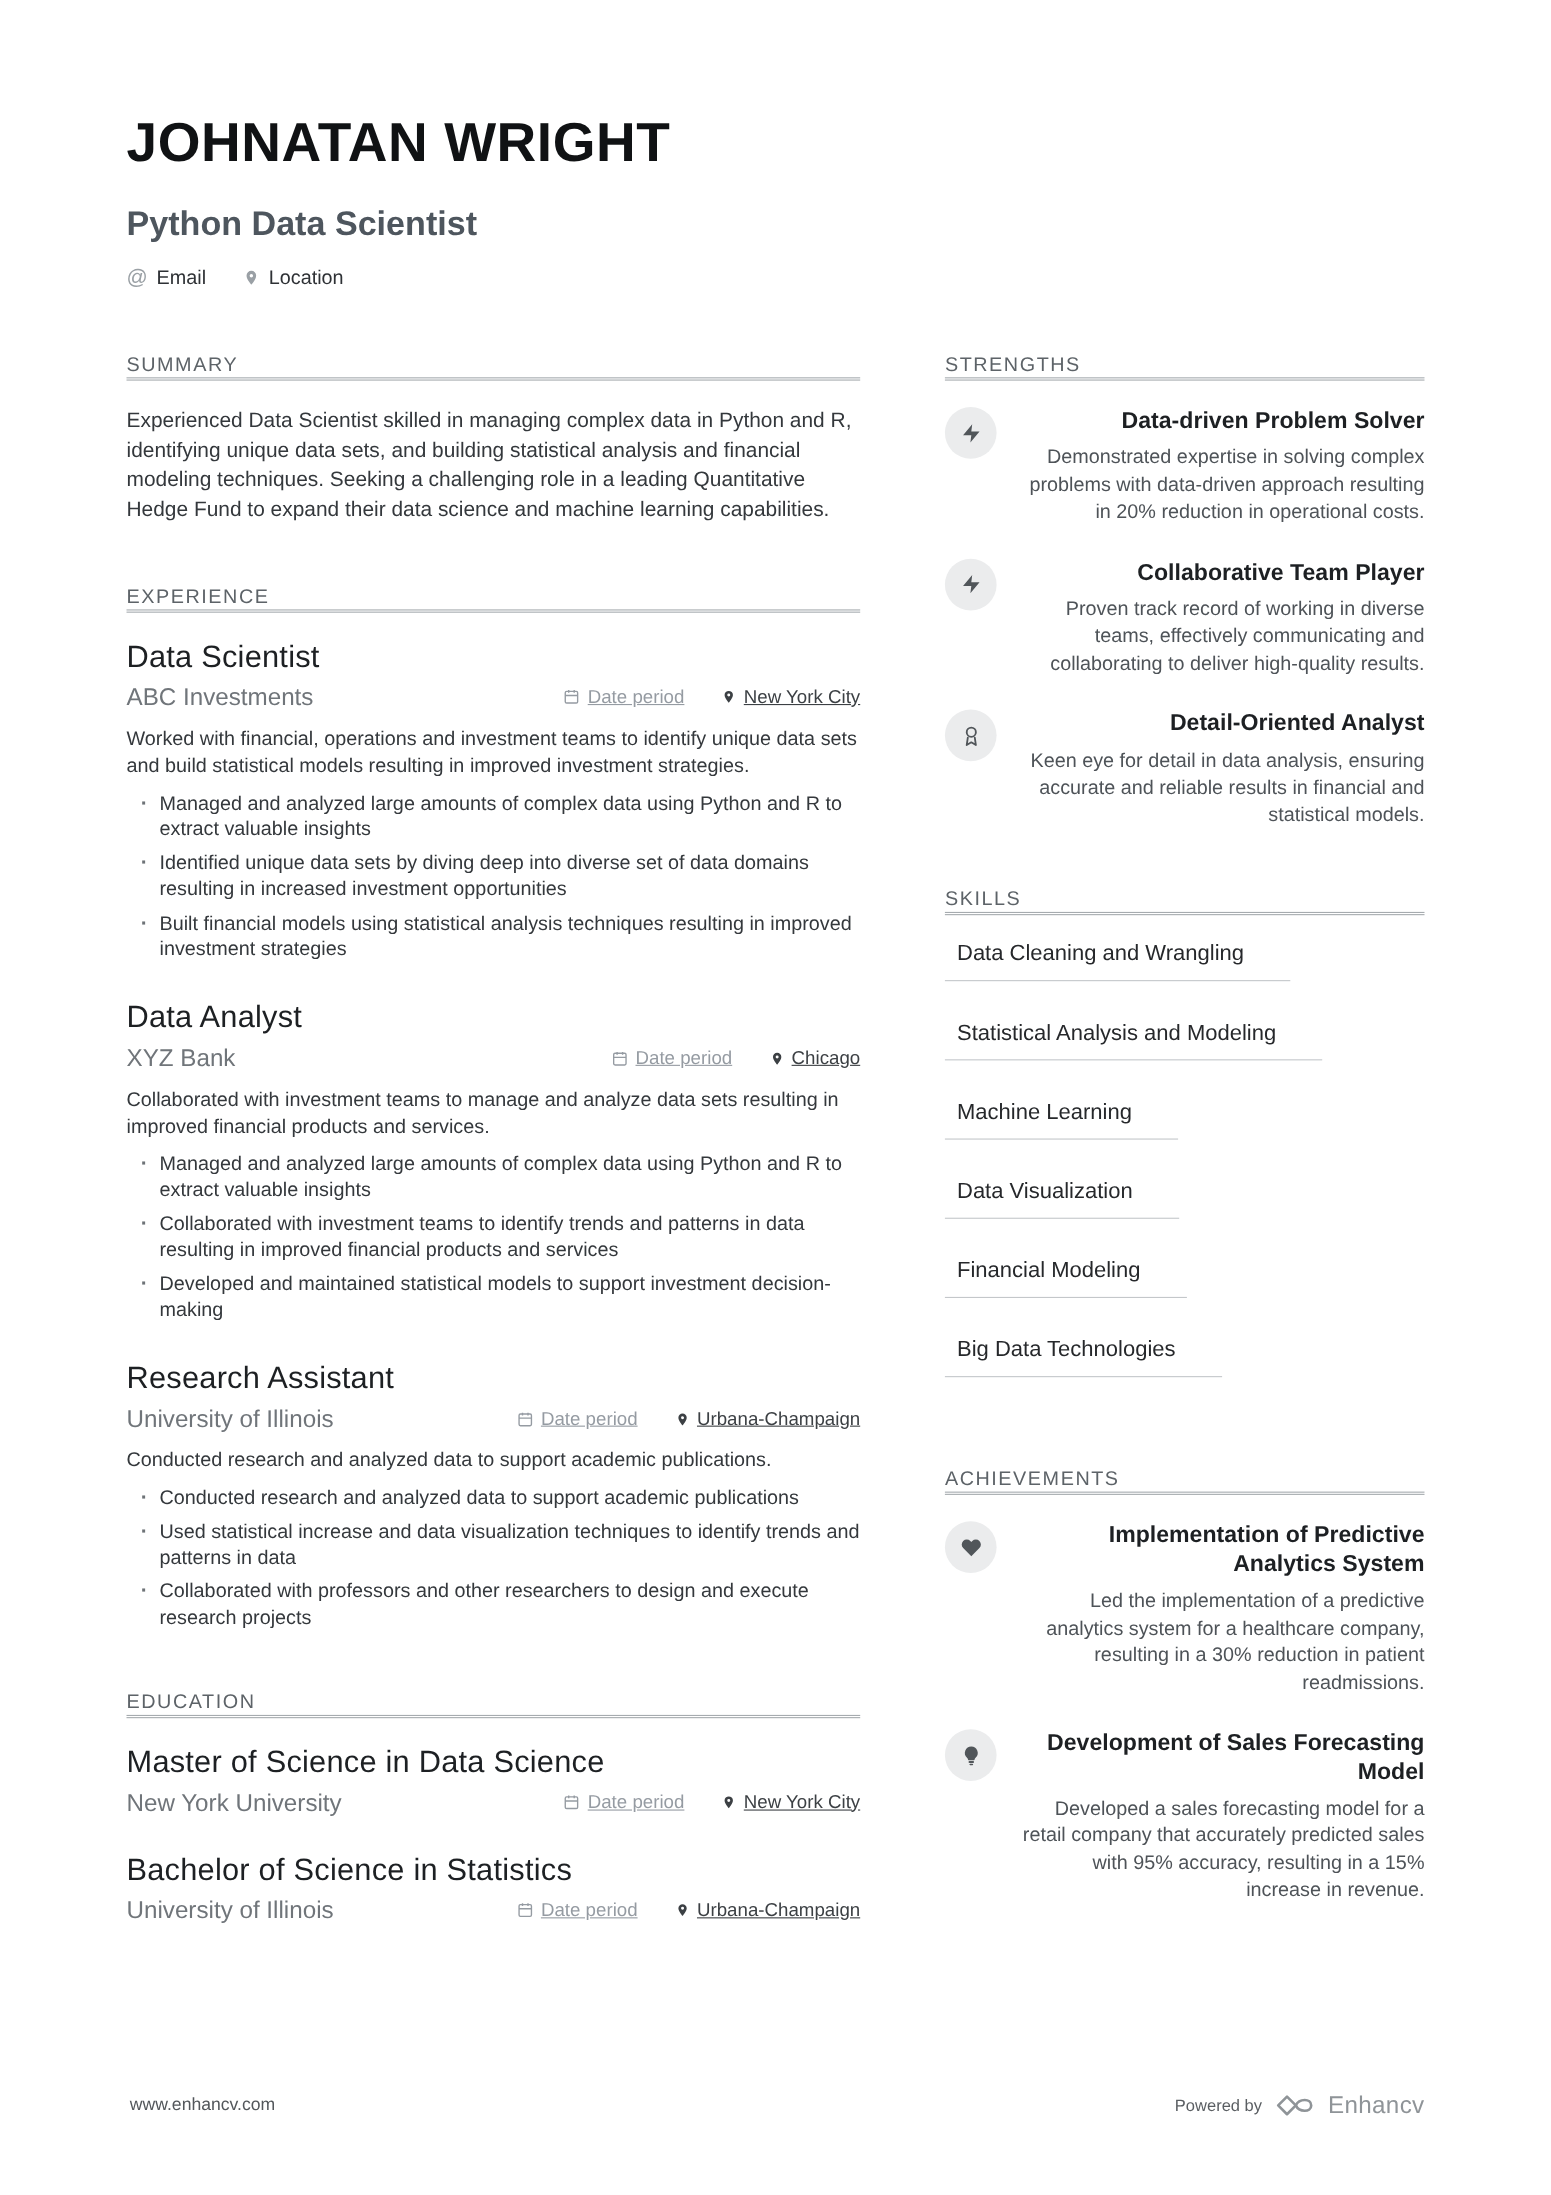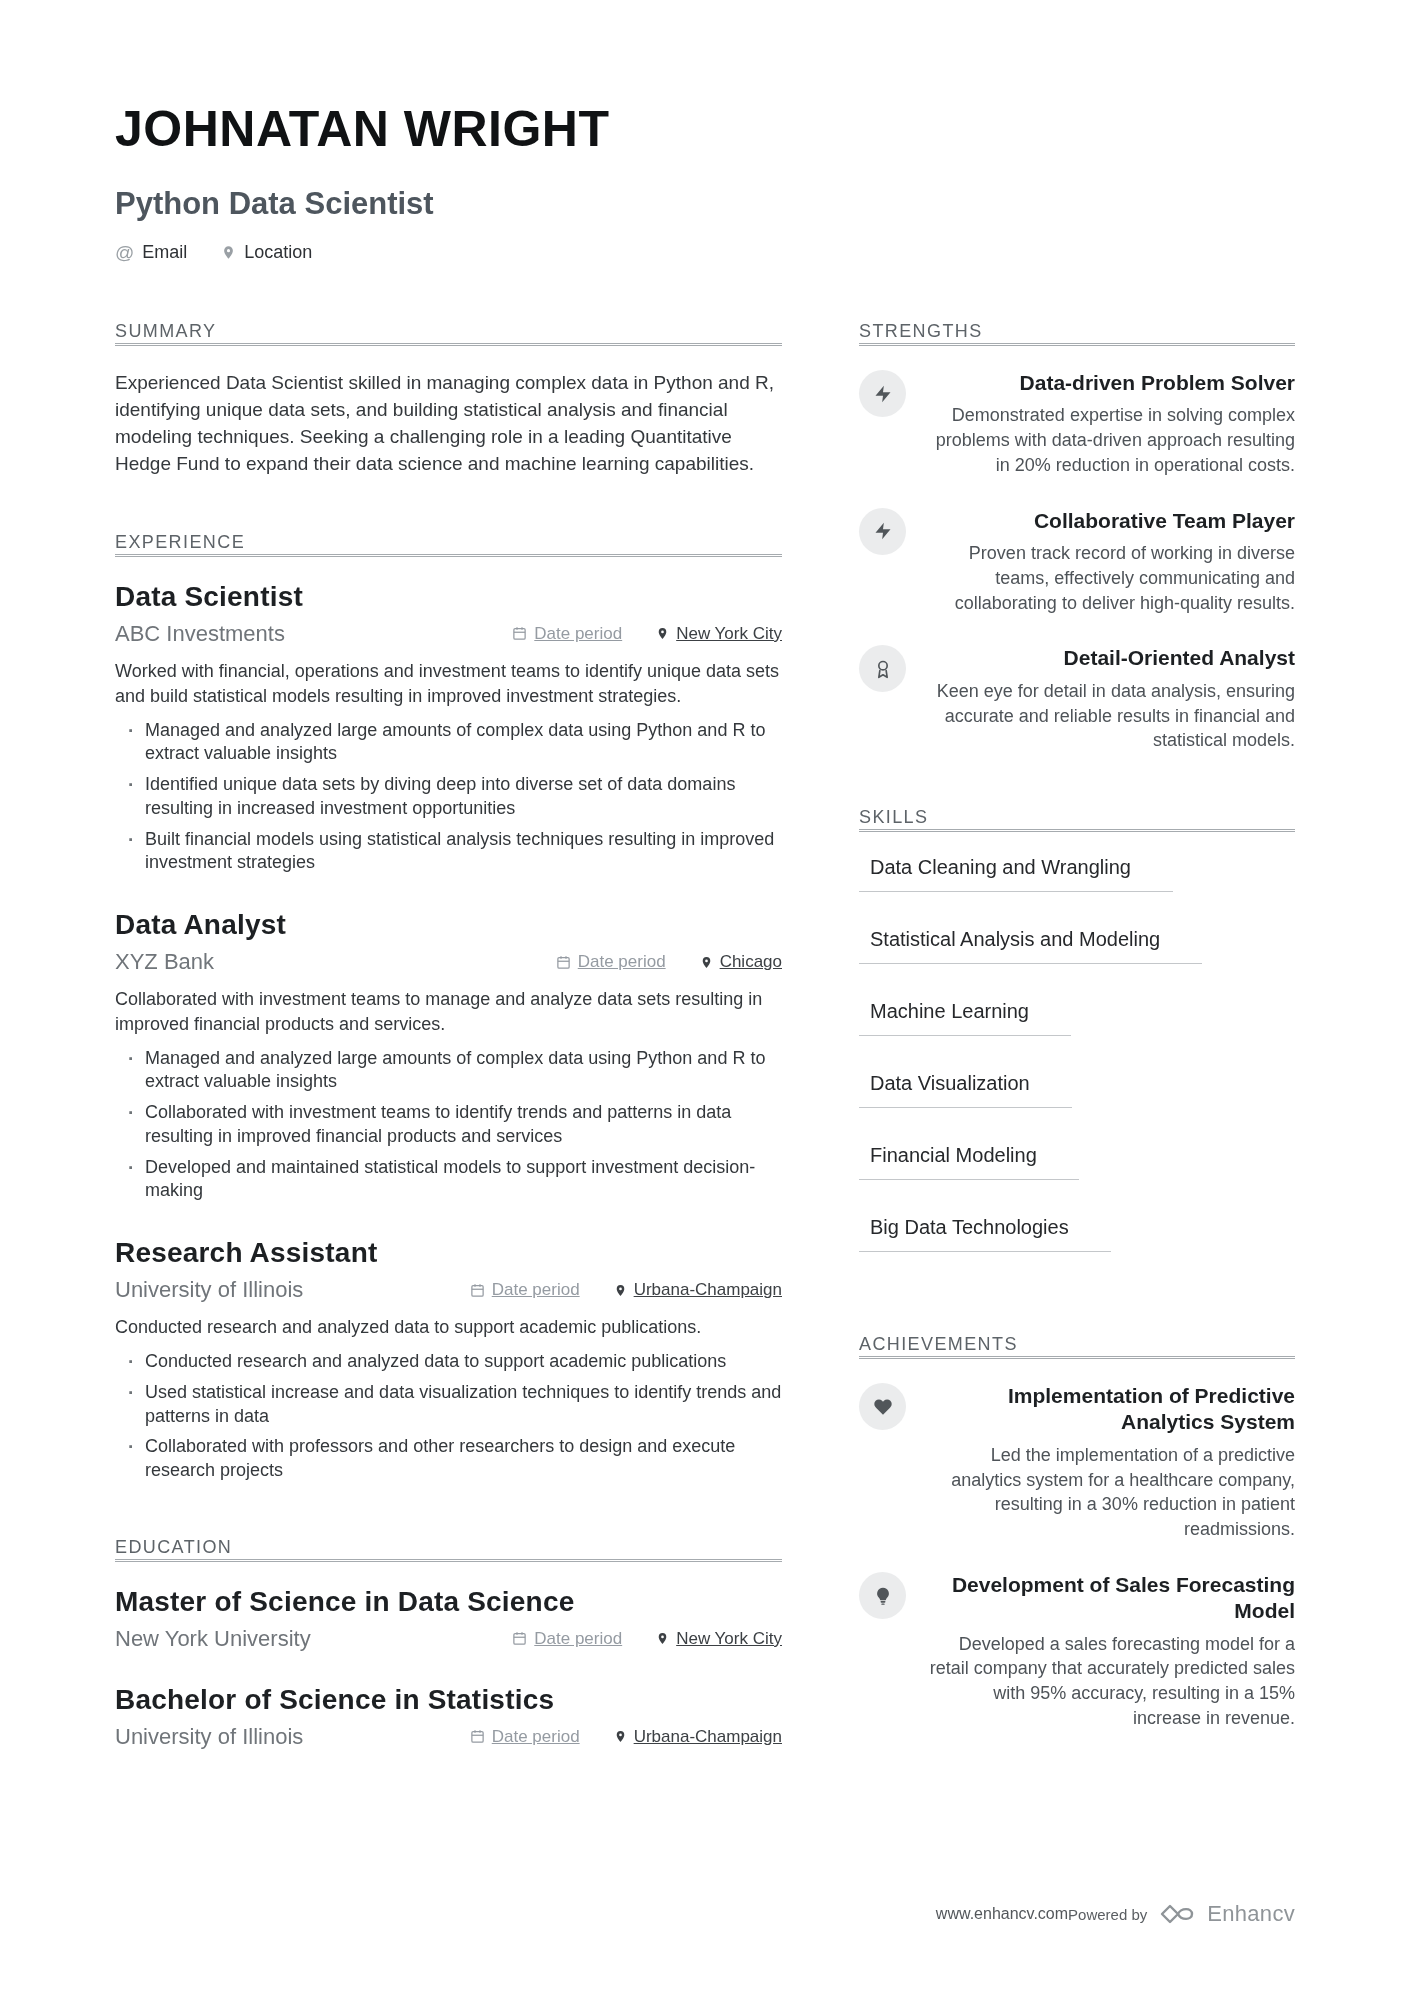--- a/index.html
+++ b/index.html
@@ -29,21 +29,21 @@
   .section--skills { margin-bottom:82px; }
   .section-heading {
     font-size:18px; font-weight:400; letter-spacing:1.4px; color:#5d6368;
     padding-bottom:1px; border-bottom:3px double #a6abaf; margin-bottom:24px;
   }
 
   .summary-text { font-size:19px; line-height:1.42; color:#34383c; }
 
   
   .job { margin-bottom:34px; }
-  .job-title { font-size:28px; font-weight:700; color:#1d2023; letter-spacing:.2px; }
+  .job-title { font-size:28px; font-weight:400; color:#1d2023; letter-spacing:.2px; }
   .job-subrow { display:flex; align-items:center; margin-top:8px; }
   .job-company { font-size:22px; color:#70757a; flex:1; min-width:0; }
   .meta { display:inline-flex; align-items:center; gap:7px; font-size:17px; white-space:nowrap;text-decoration:underline; }
   .meta-date { color:#959ba2; margin-right:34px; }
   .meta-loc  { color:#3c4044; }
   .meta .icn { display:inline-flex; align-items:center; }
   .job-desc { font-size:18px; line-height:1.38; color:#34383c; margin-top:12px; }
   .bullets { list-style:none; margin-top:10px; }
   .bullet {
     position:relative; padding-left:30px; font-size:18px; line-height:1.32;
@@ -69,22 +69,22 @@
   
   .skill {
     width:fit-content; max-width:100%;
     font-size:20px; color:#26282b;
     padding:0 42px 12px 11px; margin-bottom:36px;
     border-bottom:1px solid #c4c7ca;
   }
 
   
   .footer {
-    position:absolute; left:105px; right:115px; bottom:68px;
-    display:flex; justify-content:flex-end; align-items:center;
+    position:absolute; left:118px; right:115px; bottom:68px;
+    display:flex; justify-content:space-between; align-items:center;
   }
   .footer-site { font-size:16px; color:#53575b; }
   .powered { display:flex; align-items:center; gap:12px; }
   .powered-label { font-size:15px; color:#5a5e62; }
   .brand-logo { display:inline-flex; align-items:center; color:#8f9498; }
   .brand-name { font-size:22px; color:#8f9498; letter-spacing:.3px; }
 </style>
 </head>
 <body>
 

